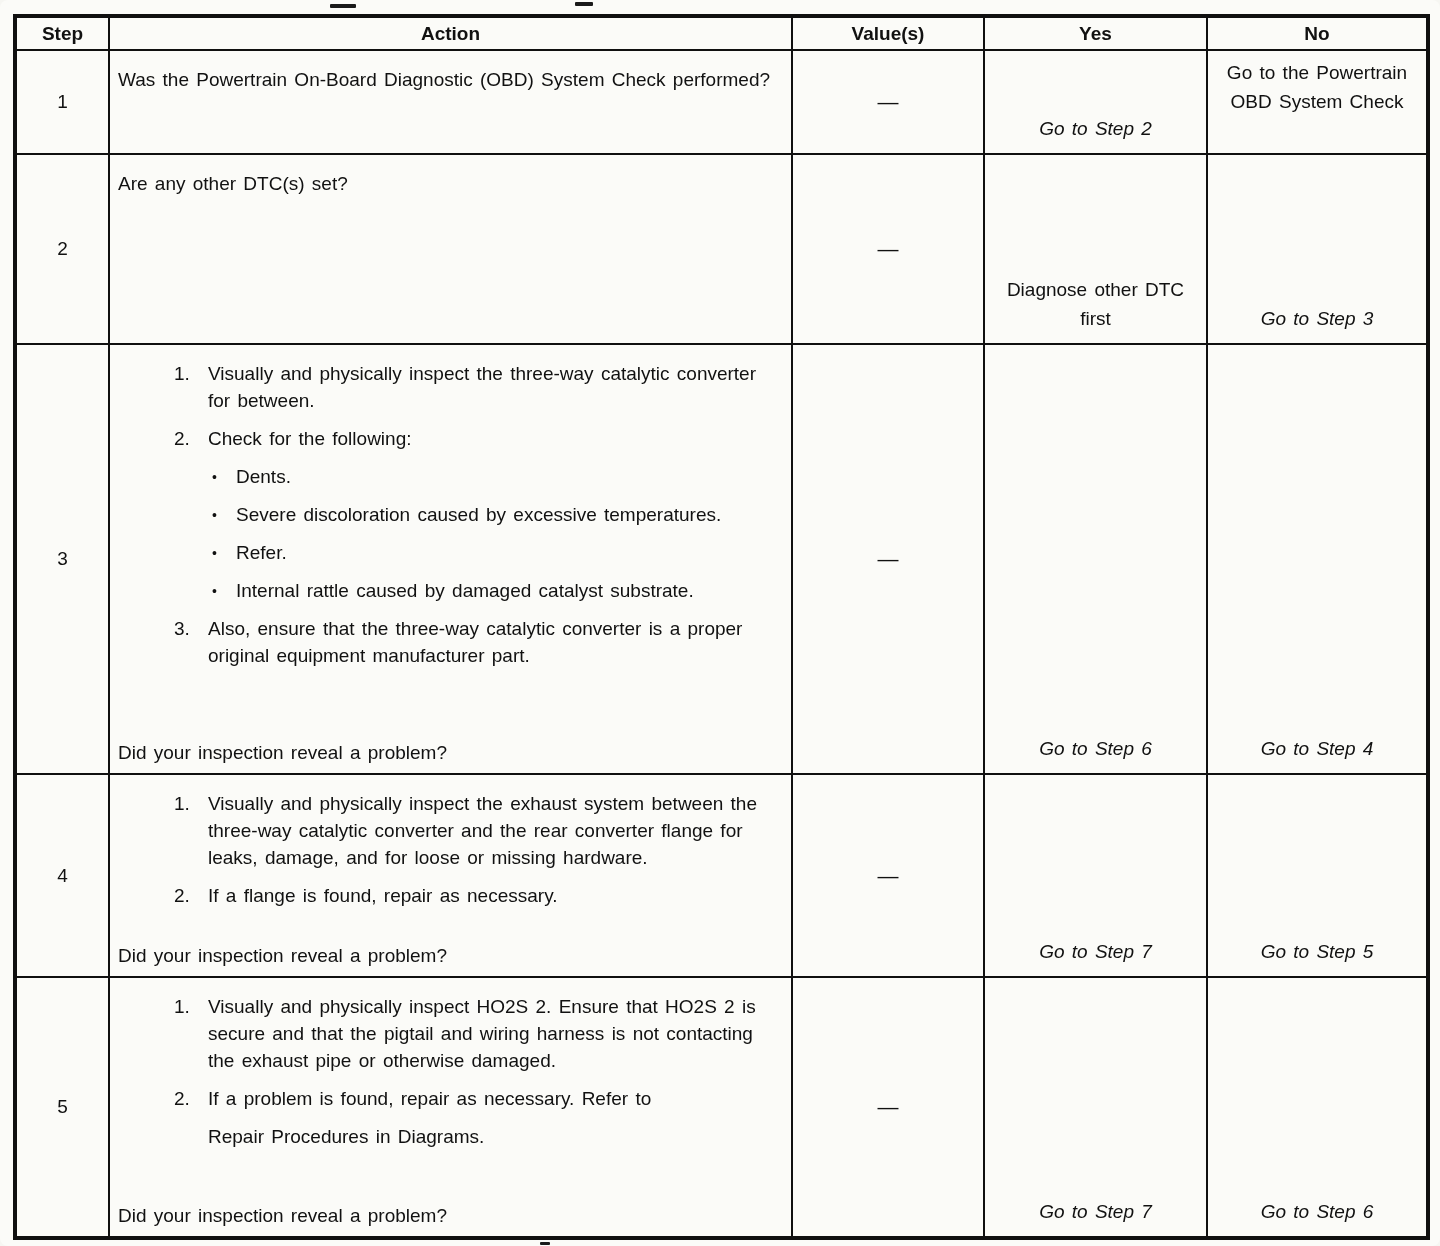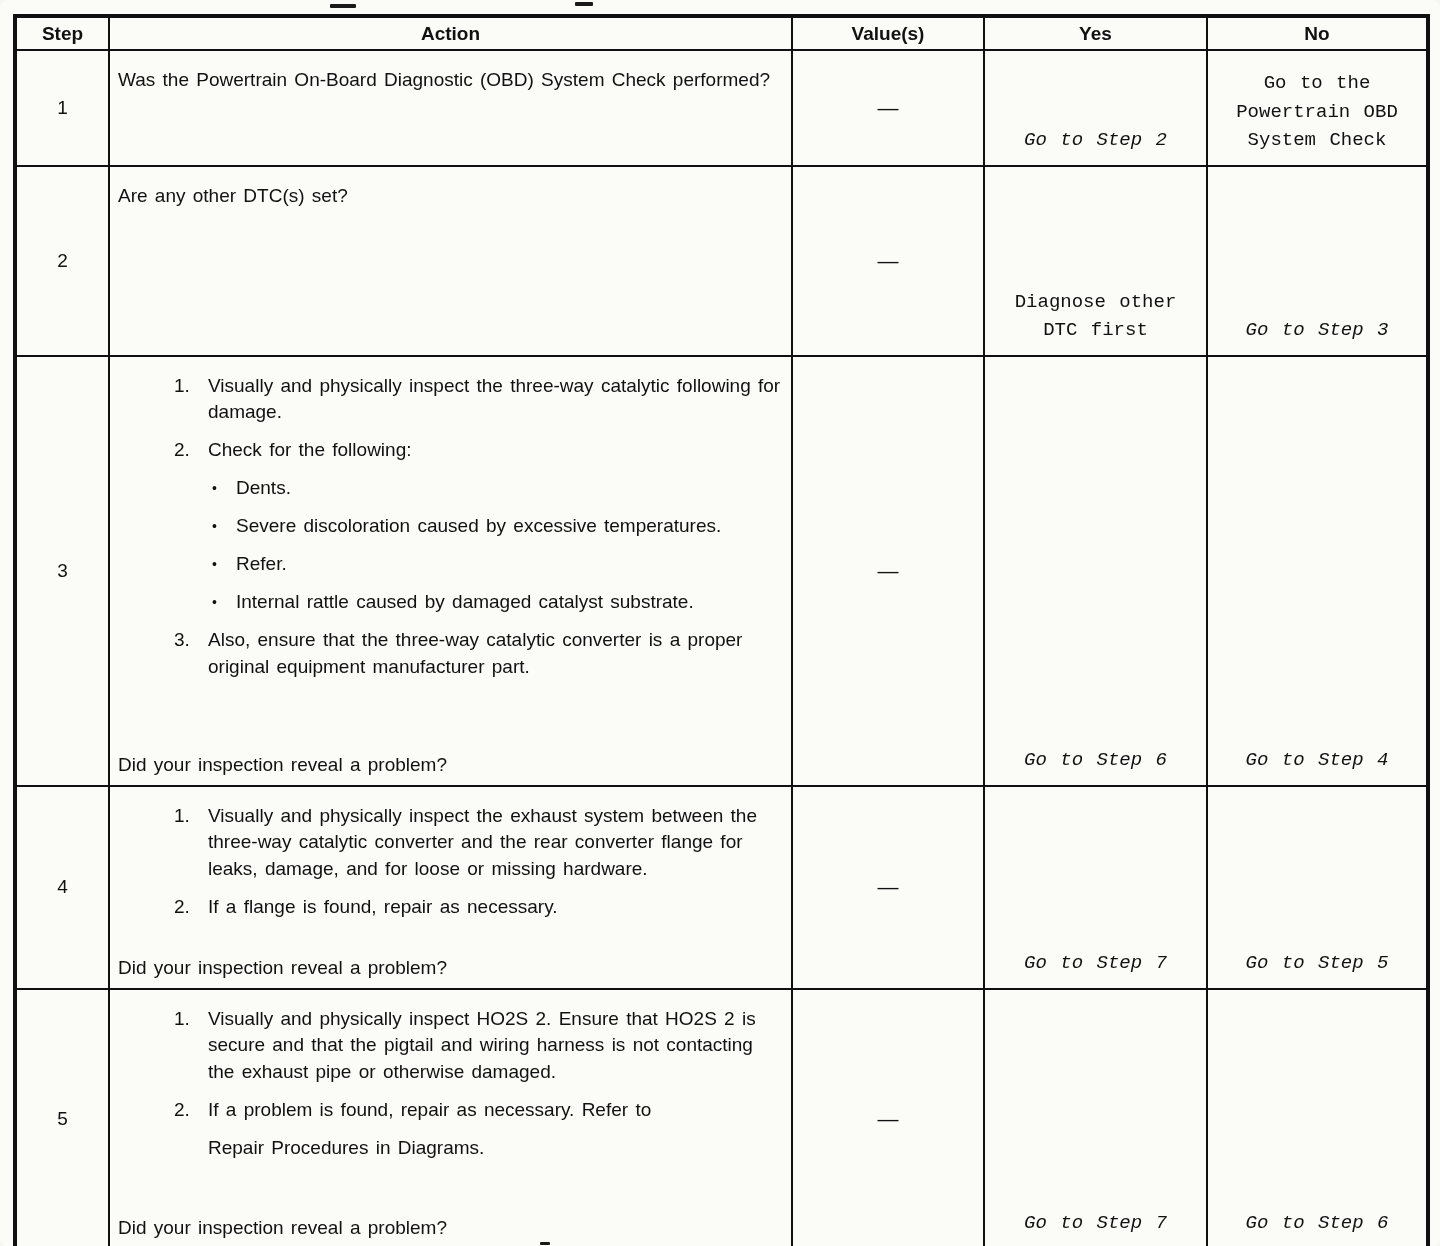--- a/index.html
+++ b/index.html
@@ -71,23 +71,22 @@
   }
   td.value {
     vertical-align: middle;
     text-align: center;
     font-size: 21px;
   }
   td.yn {
     text-align: center;
     font-size: 19px;
     line-height: 1.5;
-    padding: 18px 12px 10px;
+    padding: 8px 12px 10px;
     word-spacing: 2px;
-    font-family: Liberation Mono, monospace;
   }
   td.yn.bottom { vertical-align: bottom; margin-top: 16px; }
   td.yn.top    { vertical-align: top; }
   td.yn.italic { font-style: italic; }
 
   .item { display: flex; margin: 0 0 11px 0; }
   .item.plain { display: block; margin: 0 0 4px 0; }
   .item.num { margin-left: 56px; }
   .item .marker { flex: none; width: 34px; }
   .item .txt { flex: 1; }
@@ -146,21 +145,21 @@
           </td>
           <td class="value">—</td>
           <td class="yn yes bottom">Diagnose other DTC first</td>
           <td class="yn no bottom italic">Go to Step 3</td>
         </tr>
         <tr class="r3">
           <td class="step">3</td>
           <td class="action">
             <div class="item num">
               <span class="marker">1.</span>
-              <span class="txt">Visually and physically inspect the three-way catalytic following for damage.</span>
+              <span class="txt">Visually and physically inspect the three-way catalytic converter for between.</span>
             </div>
             <div class="item num">
               <span class="marker">2.</span>
               <span class="txt">Check for the following:</span>
             </div>
             <div class="item bullet">
               <span class="bdot">•</span>
               <span class="txt">Dents.</span>
             </div>
             <div class="item bullet">

